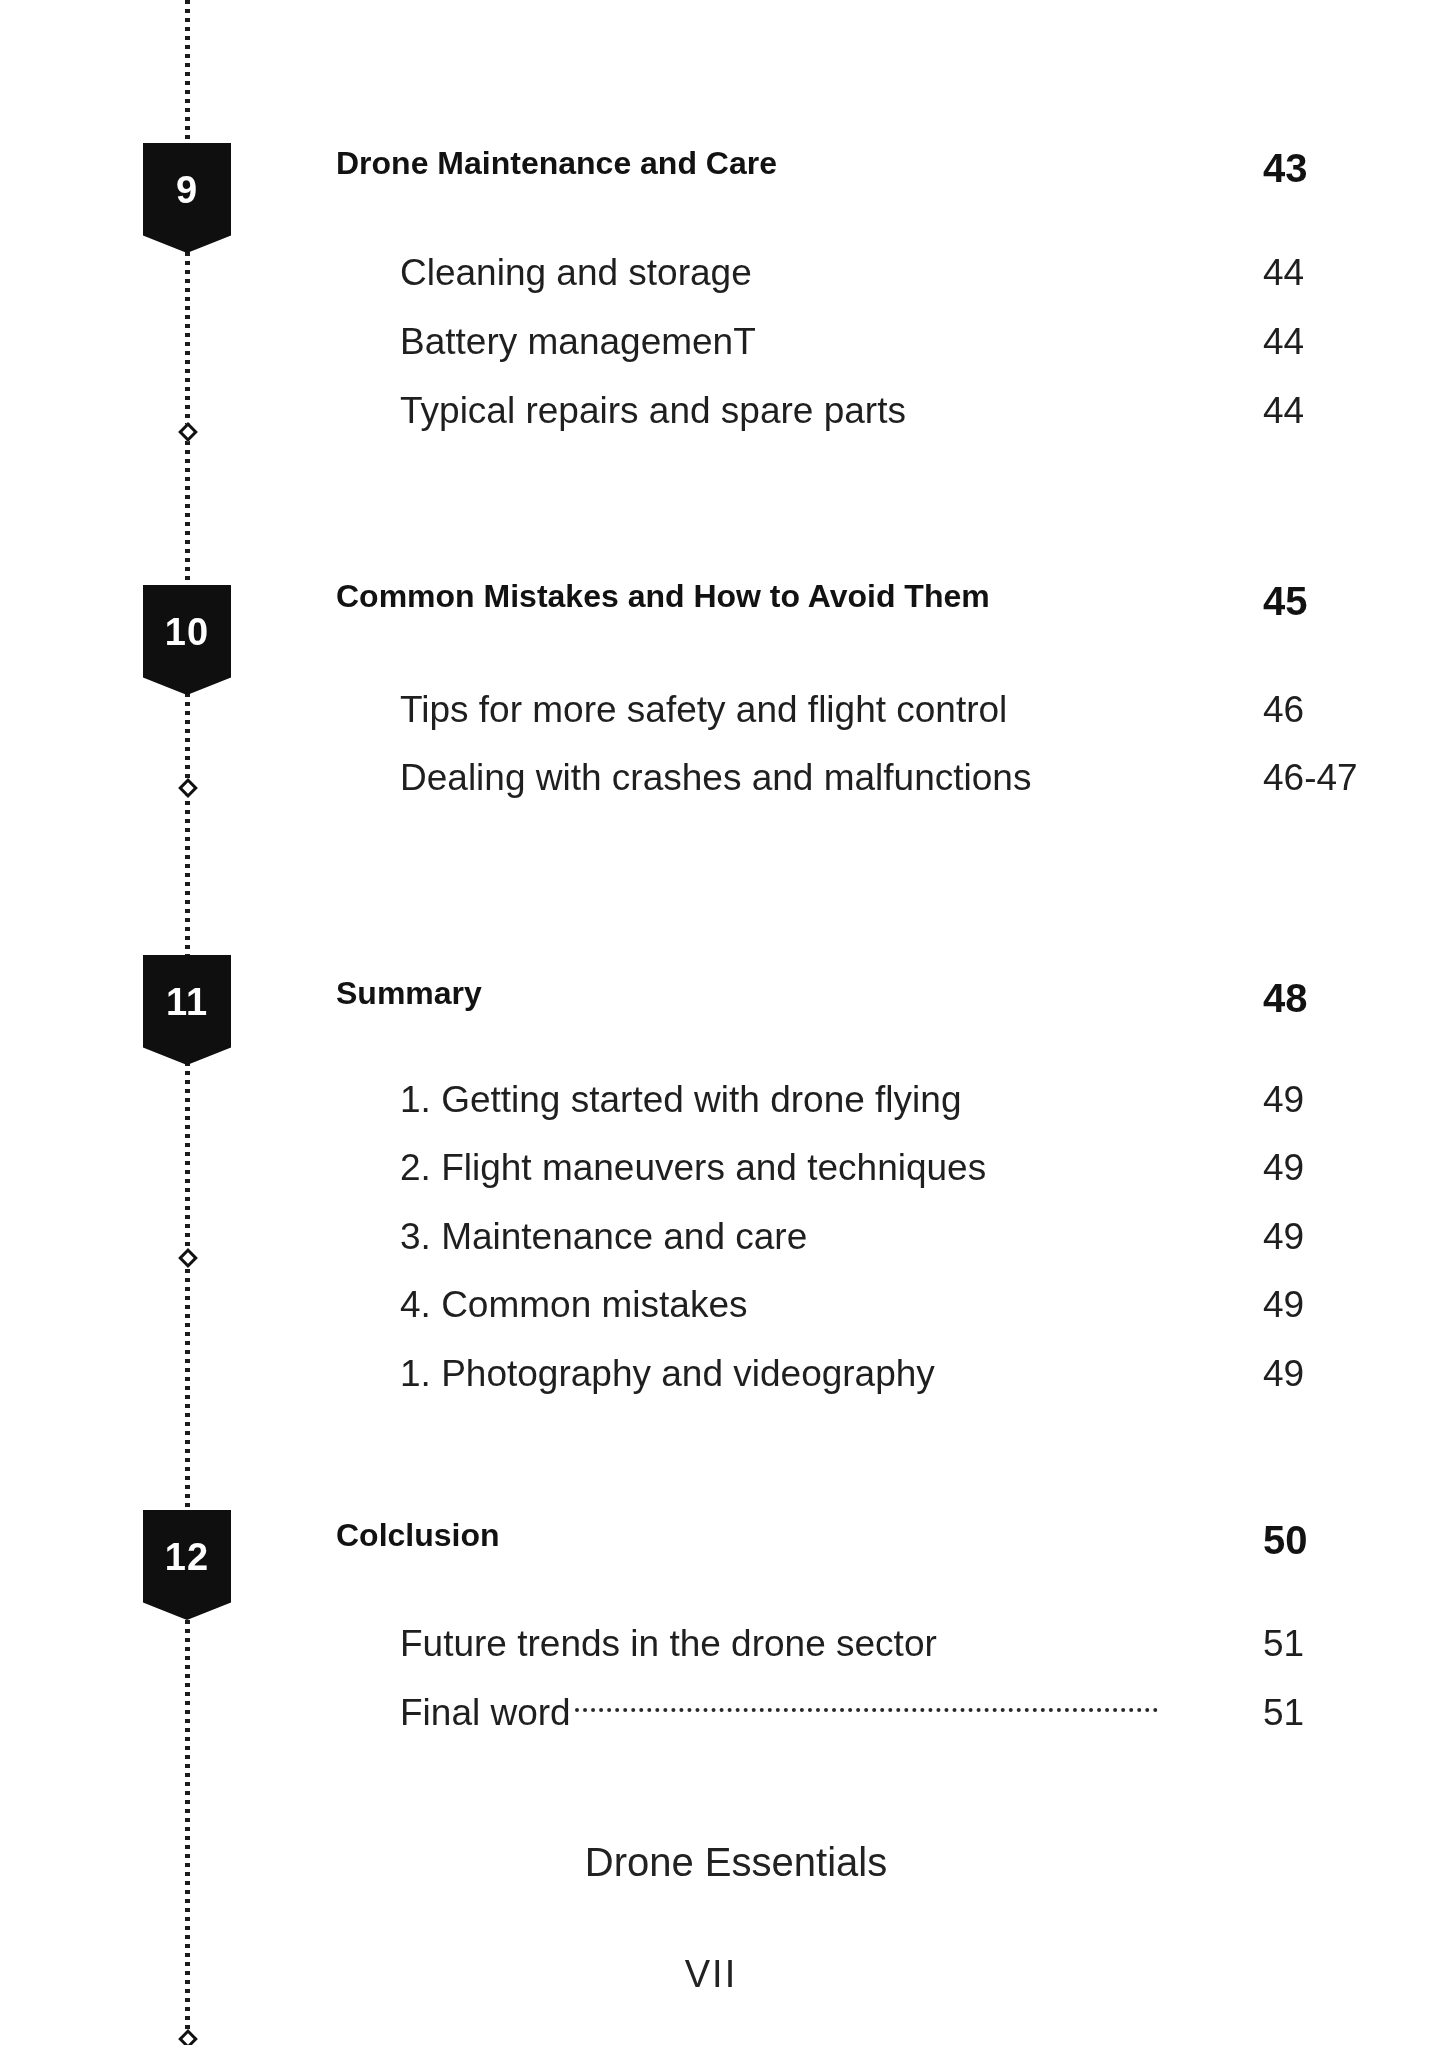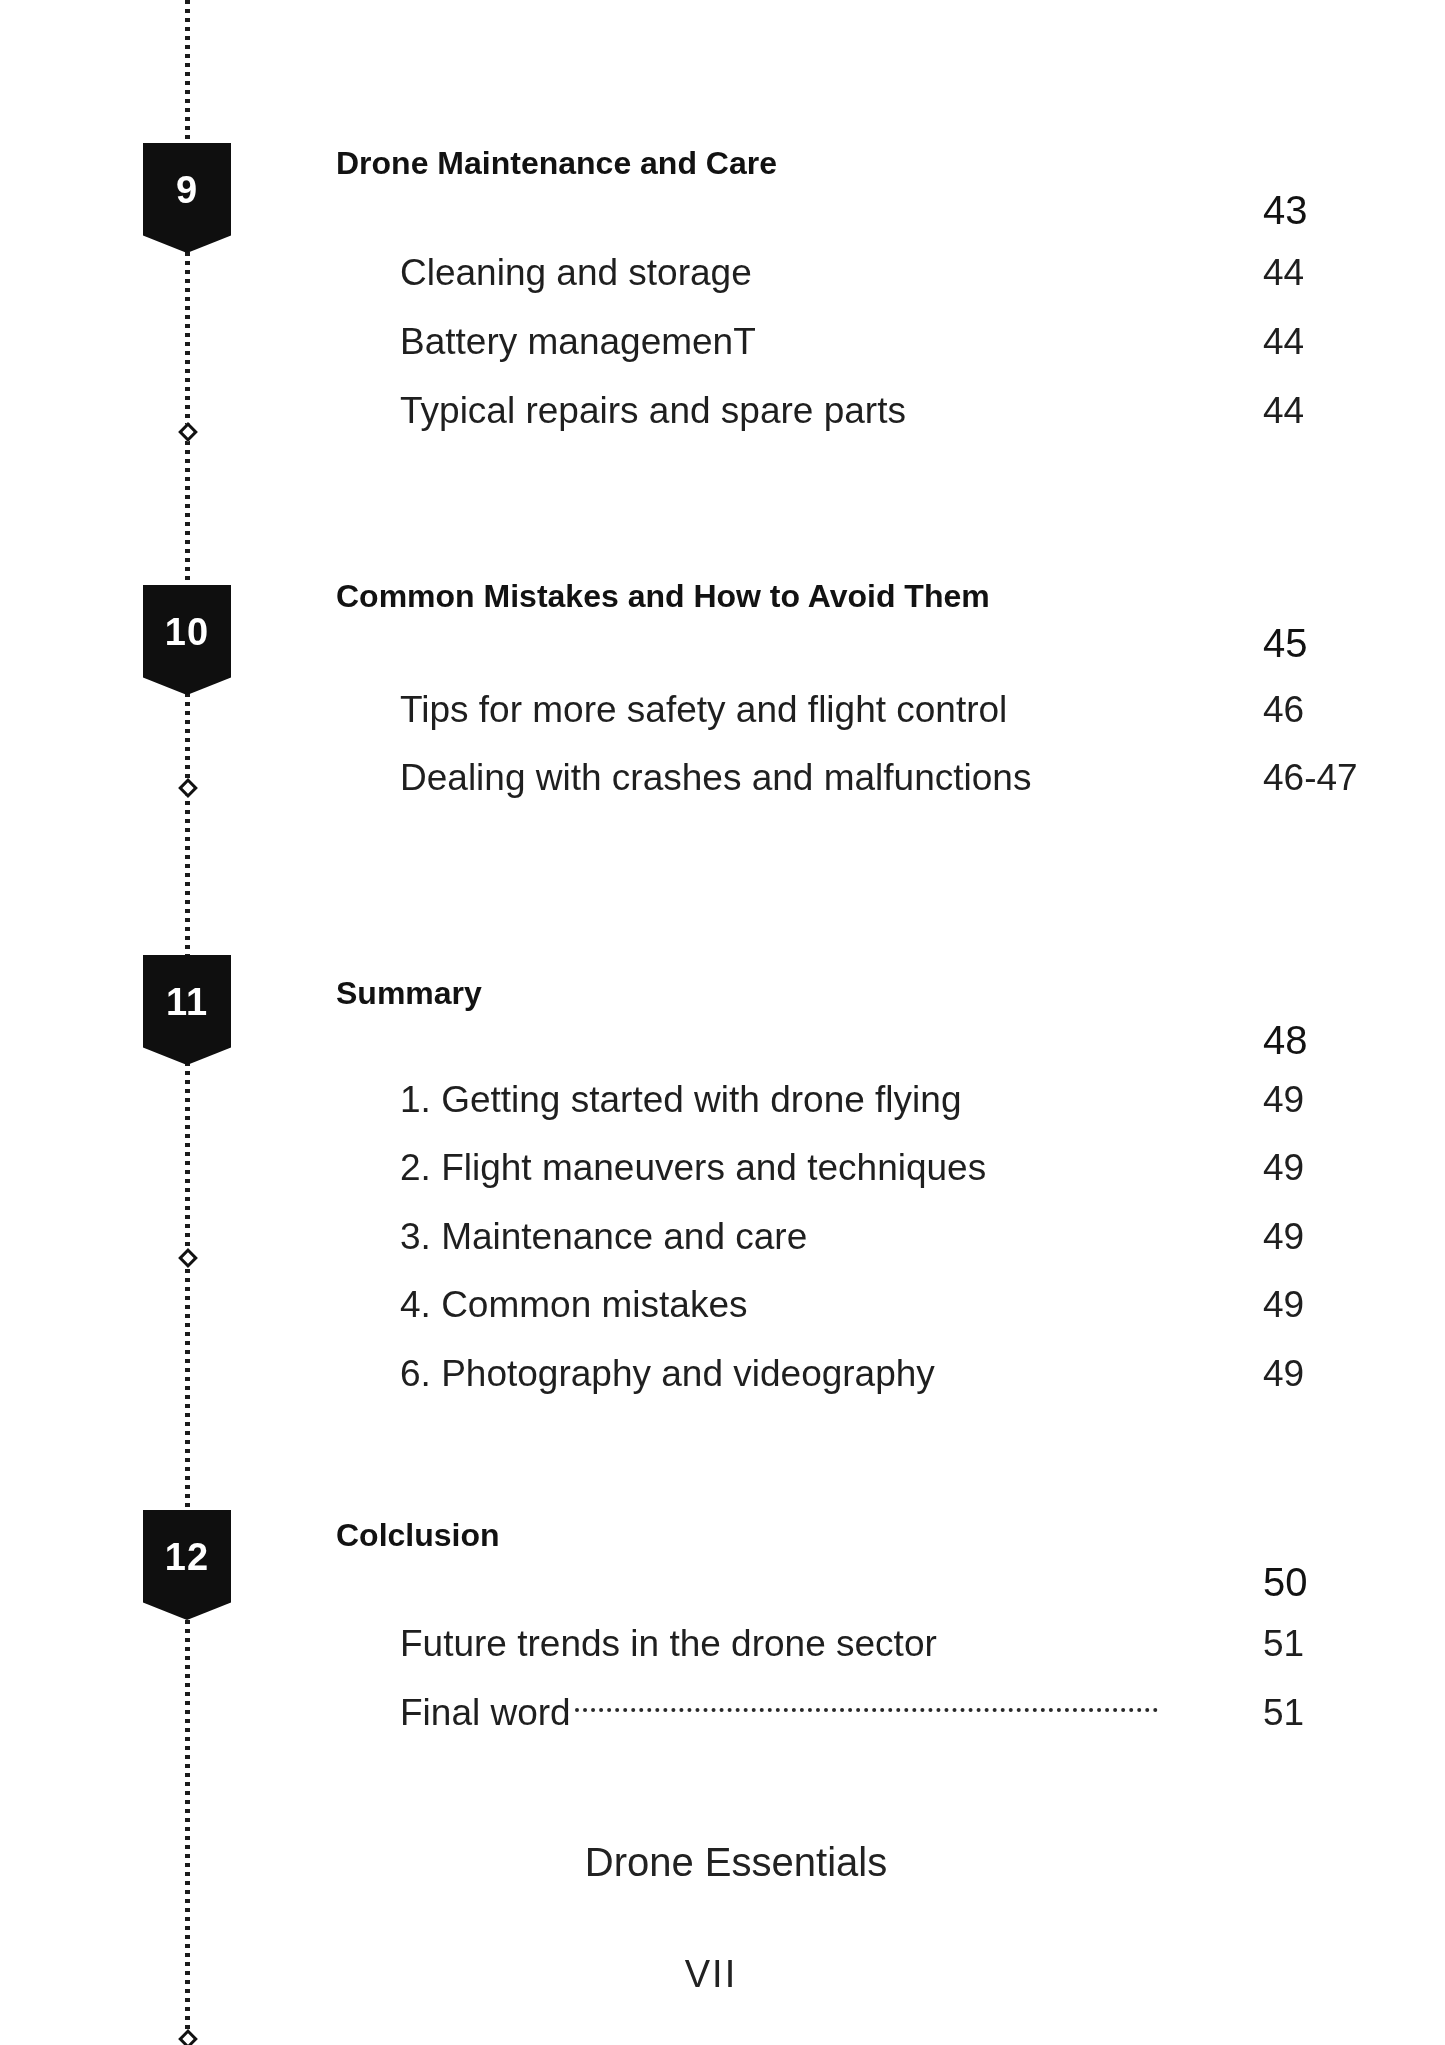--- a/index.html
+++ b/index.html
@@ -27,21 +27,21 @@
     padding-bottom:16px;box-sizing:border-box;
   }
   .badge span{color:#ffffff;font-weight:bold;font-size:38px;letter-spacing:1px;}
   
   .row{position:absolute;white-space:nowrap;}
   .trow{left:336px;}
   .irow{left:400px;width:762px;display:flex;align-items:center;}
   .trow .label{font-weight:bold;font-size:32px;color:#121212;line-height:1.1;}
   .irow .label{font-size:37px;color:#1f1f1f;line-height:1.1;}
   .num{position:absolute;top:0;white-space:nowrap;}
-  .trow .num{left:927px;font-weight:normal;font-size:40px;color:#121212;line-height:1.1;margin-top:42px;}
+  .trow .num{left:927px;font-weight:bold;font-size:40px;color:#121212;line-height:1.1;}
   .irow .num{left:863px;font-size:37px;color:#1f1f1f;line-height:1.1;}
   .leader{flex:1 1 auto;border-bottom:4px dotted #2a2a2a;margin:0 4px 7px 4px;min-width:0;}
   
   .footer{position:absolute;left:0;width:1422px;text-align:center;}
   .footer-title{font-size:40px;color:#222;margin-left:25px;}
   .footer-page{font-size:38px;color:#222;letter-spacing:2px;margin-top:36px;}
 </style>
 </head>
 <body>
 
@@ -108,21 +108,21 @@
 </div>
 <div class="row irow" style="top:1217px">
   <span class="label">3. Maintenance and care</span>
   <span class="num">49</span>
 </div>
 <div class="row irow" style="top:1285px">
   <span class="label">4. Common mistakes</span>
   <span class="num">49</span>
 </div>
 <div class="row irow" style="top:1354px">
-  <span class="label">6. Photography and videography</span>
+  <span class="label">1. Photography and videography</span>
   <span class="num">49</span>
 </div>
 
 <div class="row trow" style="top:1518px">
   <span class="label">Colclusion</span>
   <span class="num">50</span>
 </div>
 <div class="row irow" style="top:1624px">
   <span class="label">Future trends in the drone sector</span>
   <span class="num">51</span>

